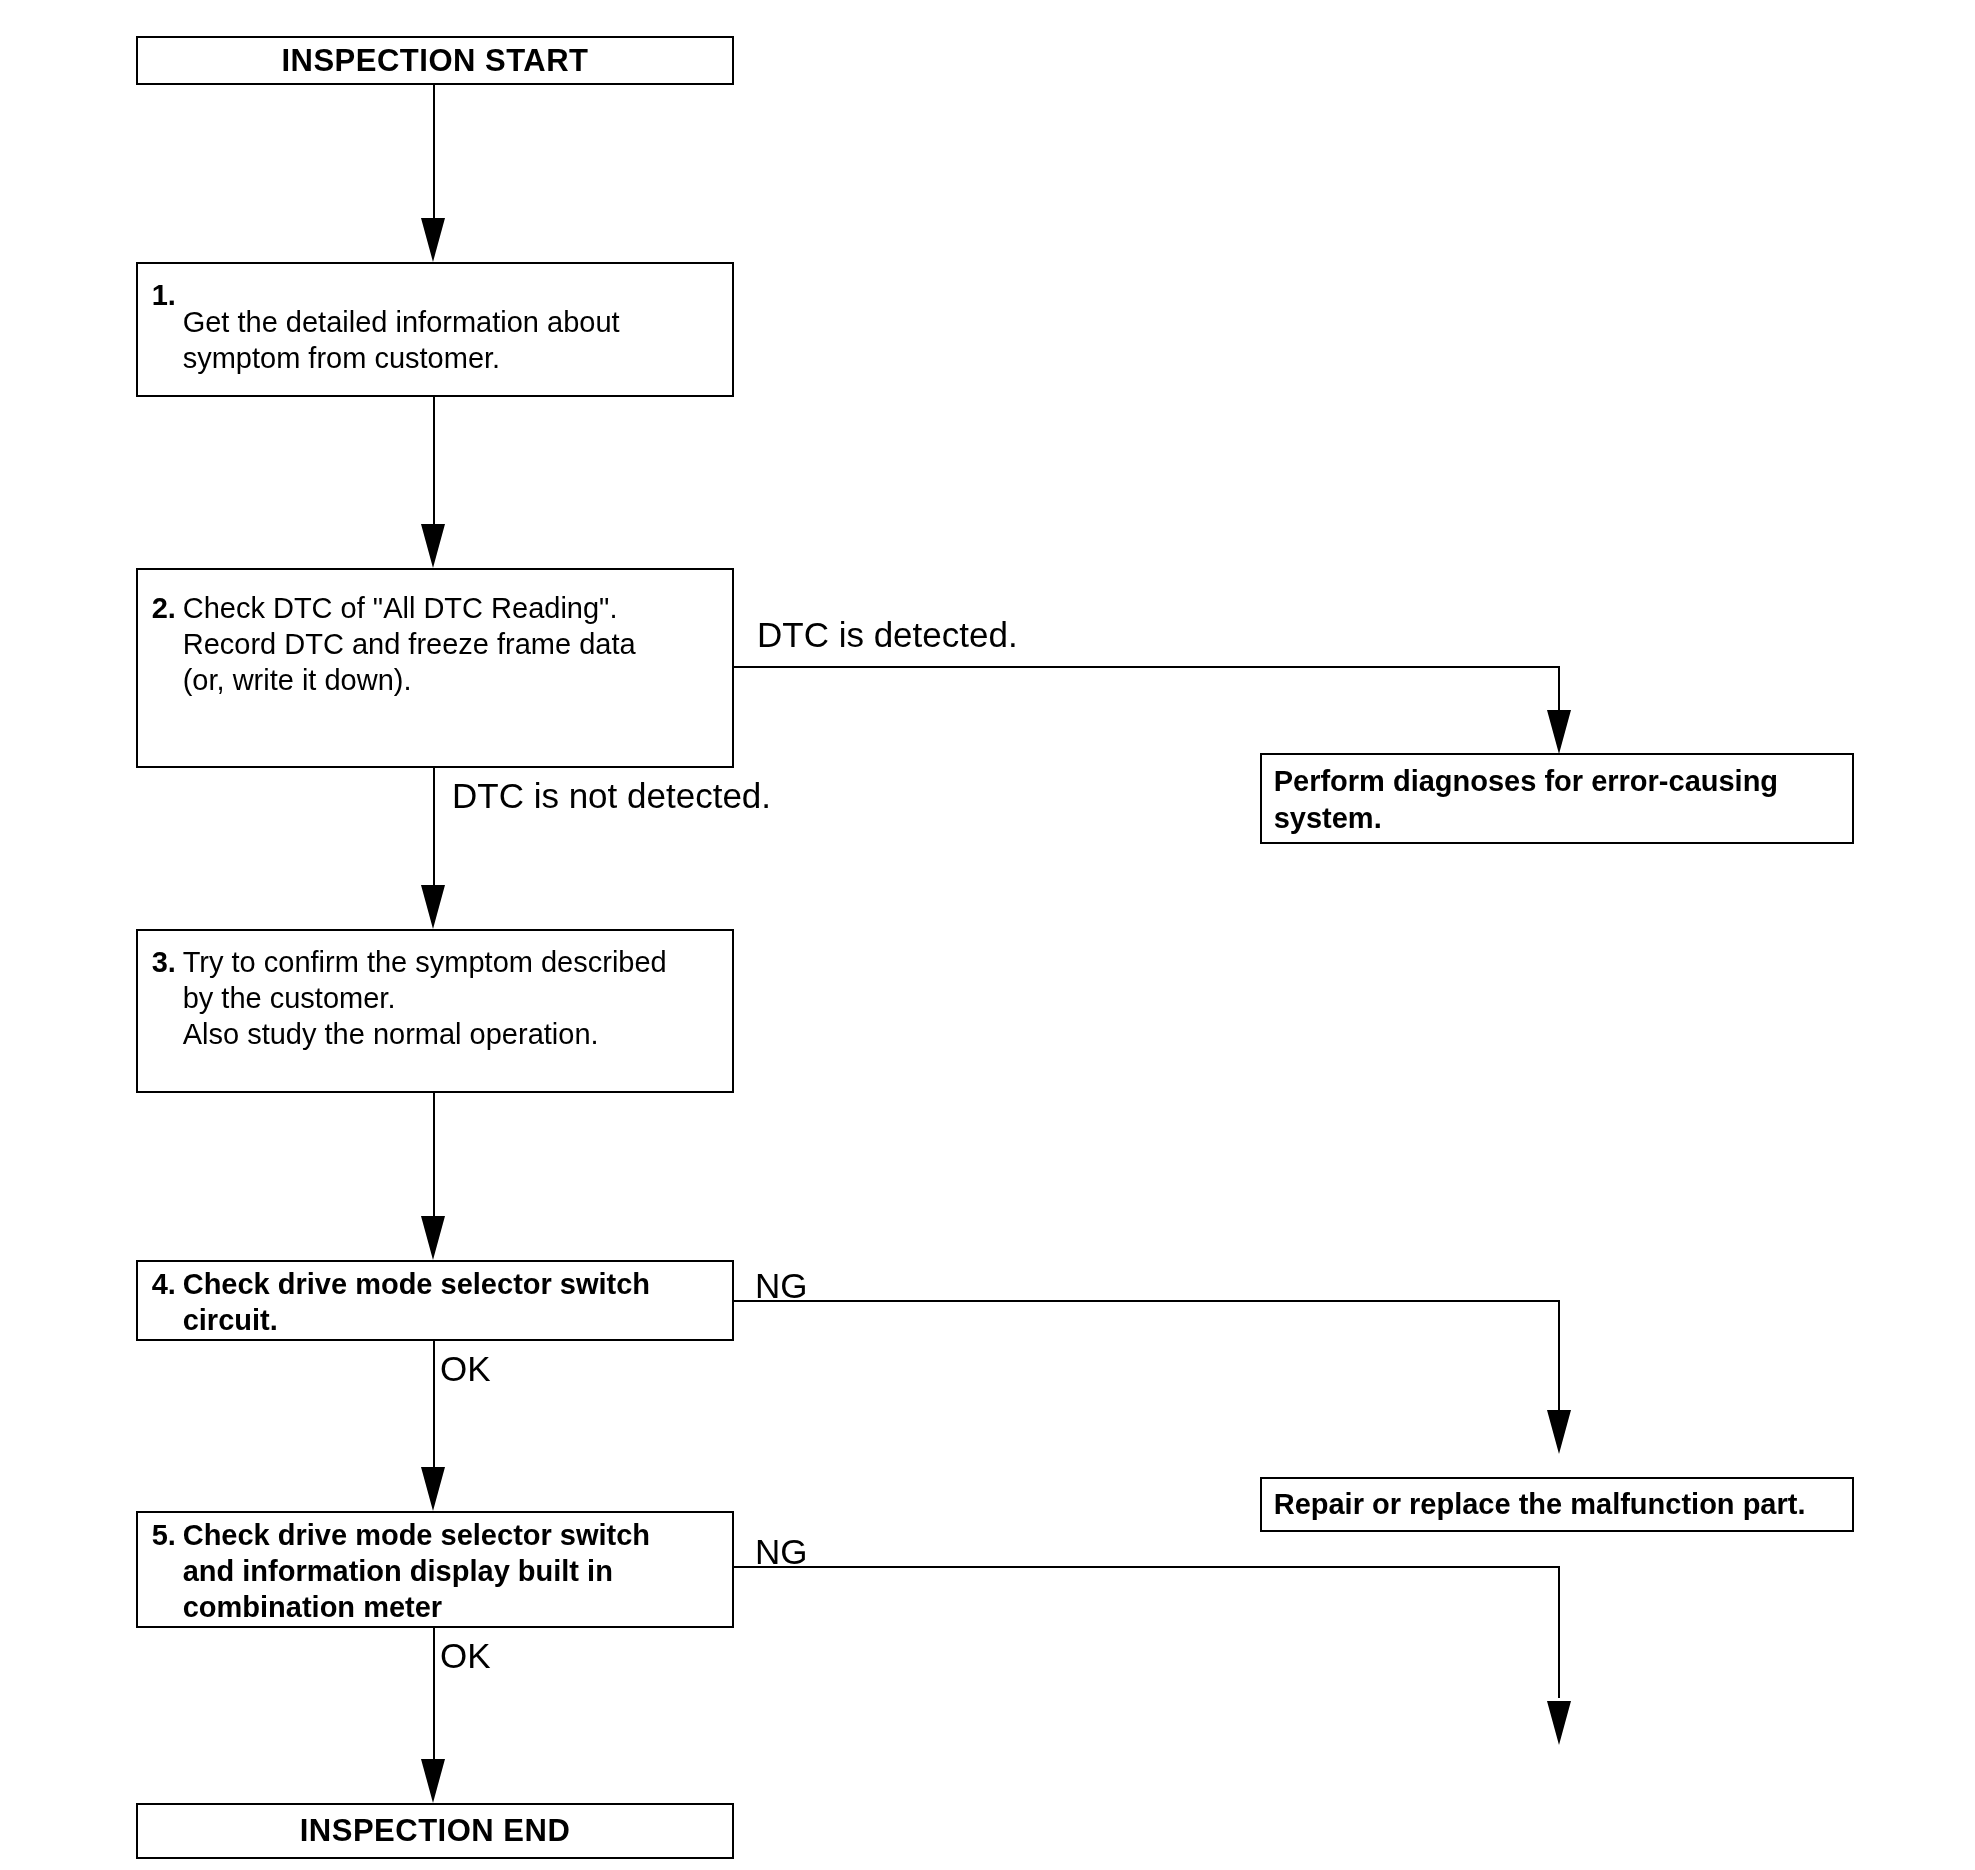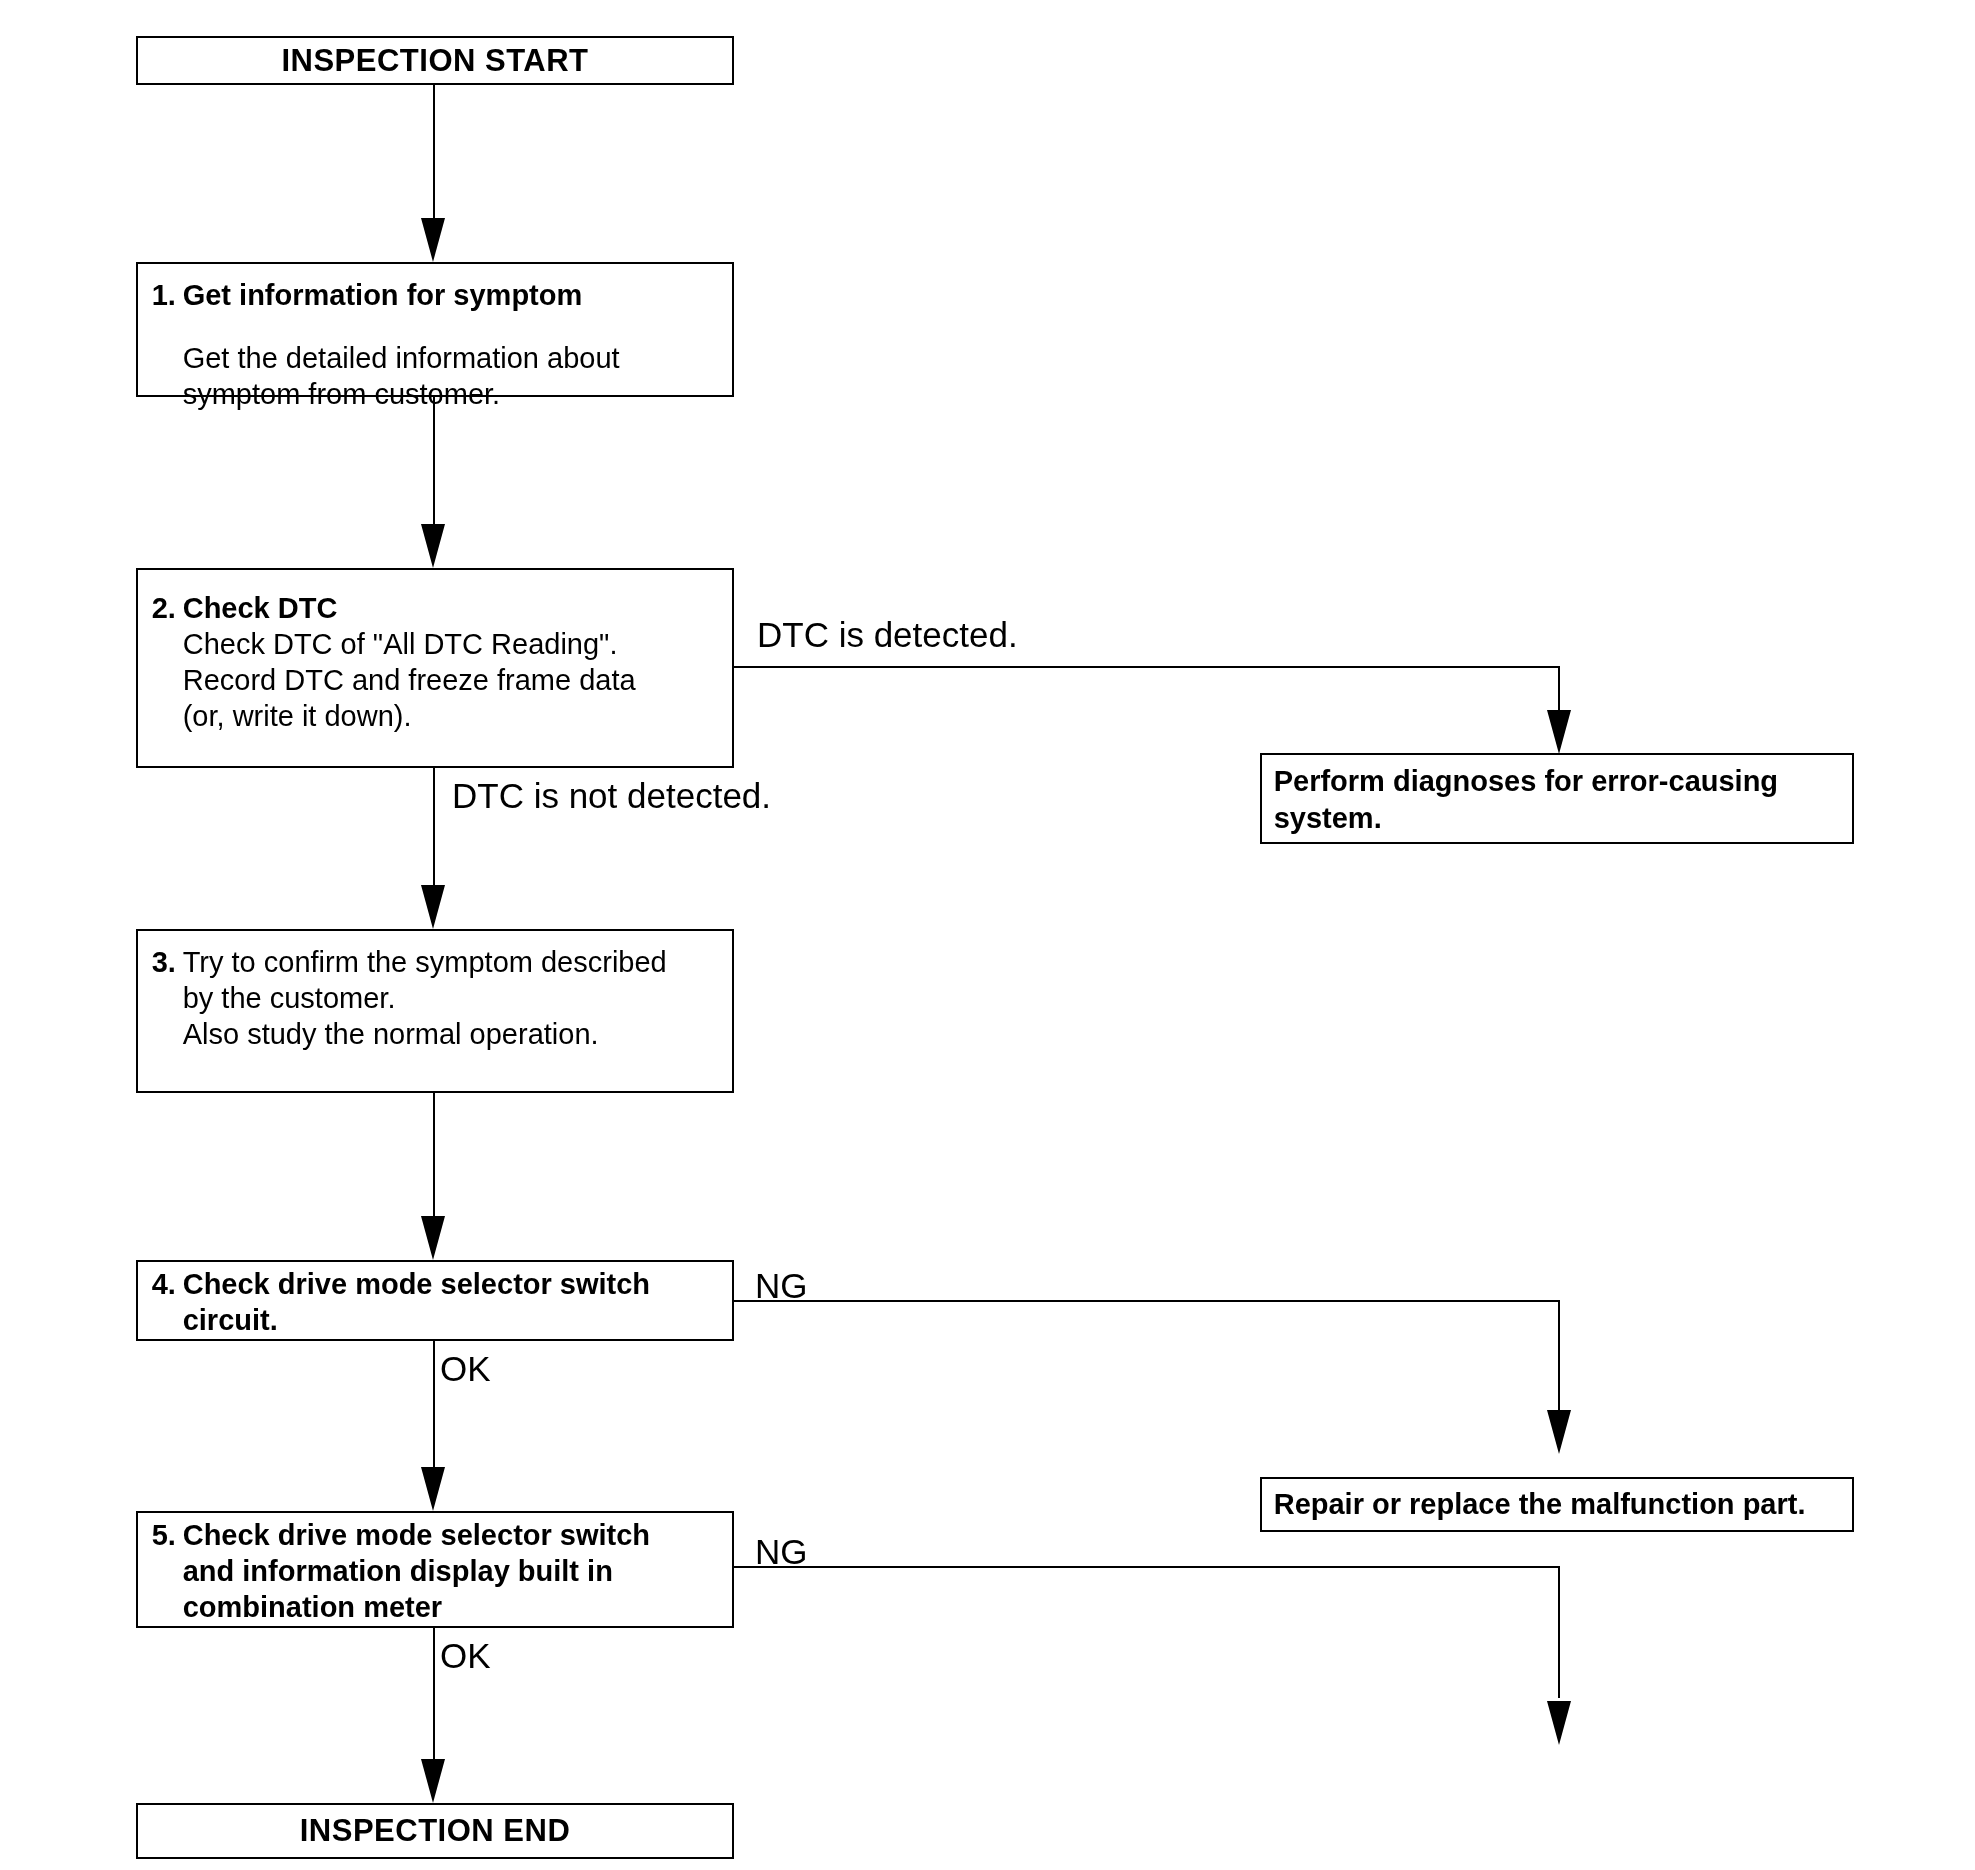--- a/index.html
+++ b/index.html
@@ -73,35 +73,33 @@
     <span>INSPECTION START</span>
   </div>
 
   <div class="vline" style="left:433px; top:84px; height:136px;"></div>
   <div class="arrowhead" style="left:421px; top:218px;"></div>
 
   <div class="box step" style="left:136px; top:262px; width:598px; height:135px;">
     <div class="step-row">
       <span class="num">1.</span>
       <span class="step-text">
-        <span class="step-title" style="display:block;">Get information for symptom</span>
         <span class="step-body" style="display:block;margin-top:27px;">Get the detailed information about
 symptom from customer.</span>
       </span>
     </div>
   </div>
 
   <div class="vline" style="left:433px; top:396px; height:130px;"></div>
   <div class="arrowhead" style="left:421px; top:524px;"></div>
 
   <div class="box step" style="left:136px; top:568px; width:598px; height:200px; padding-top:19.6px;">
     <div class="step-row">
       <span class="num">2.</span>
       <span class="step-text">
-        <span class="step-title" style="display:block;">Check DTC</span>
         <span class="step-body" style="display:block;">Check DTC of "All DTC Reading".
 Record DTC and freeze frame data
 (or, write it down).</span>
       </span>
     </div>
   </div>
 
   <div class="edge-label" style="left:757px; top:615px;">DTC is detected.</div>
   <div class="hline" style="left:733px; top:666px; width:827px;"></div>
   <div class="vline" style="left:1558px; top:666px; height:45px;"></div>

